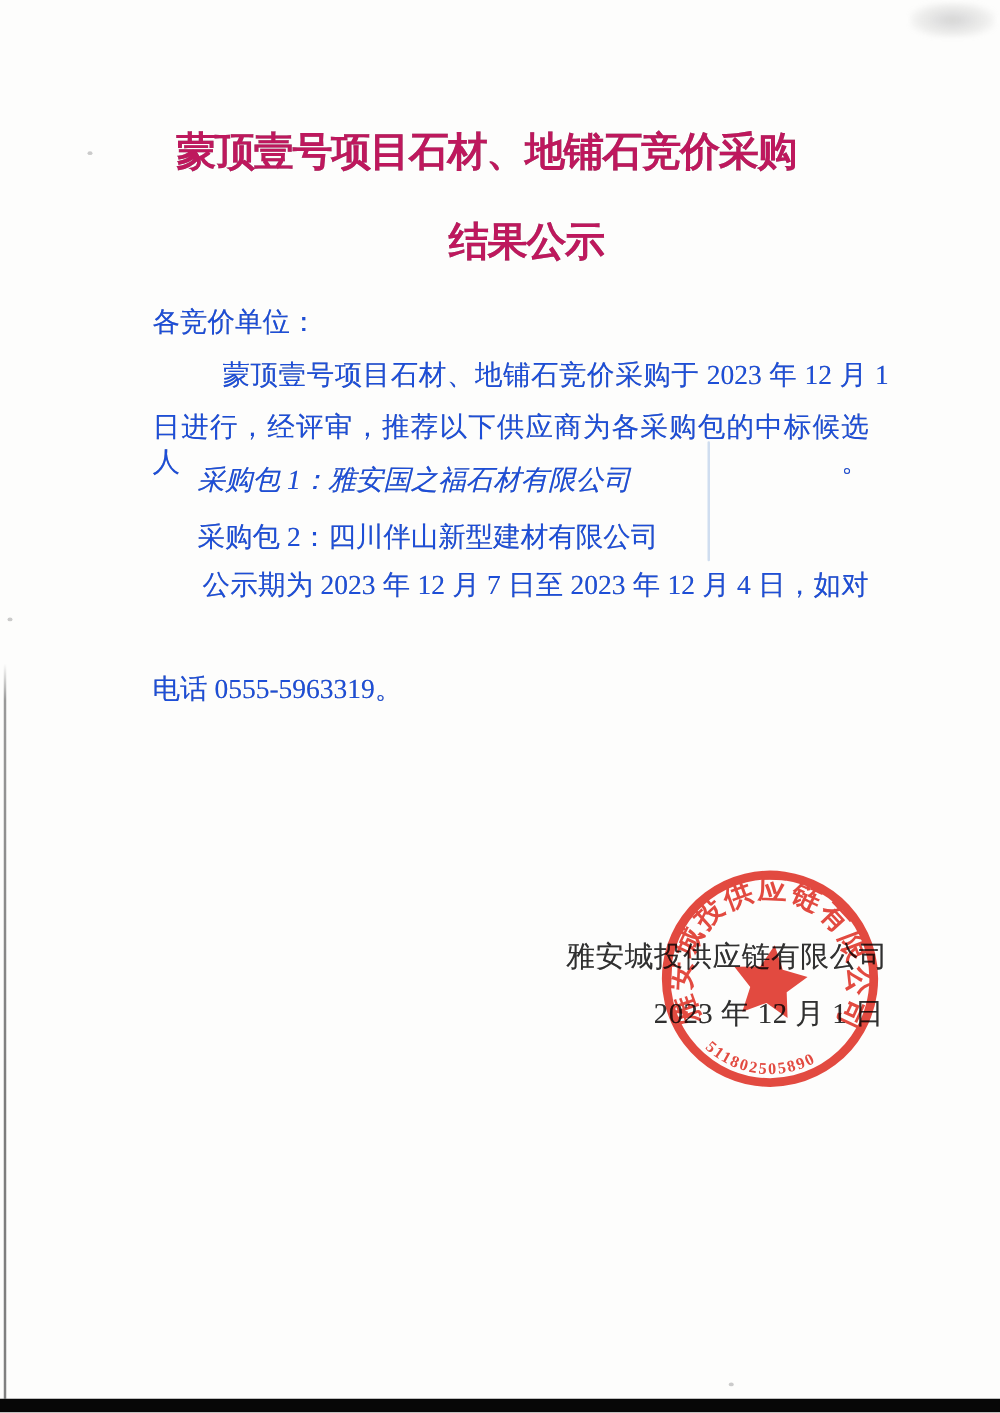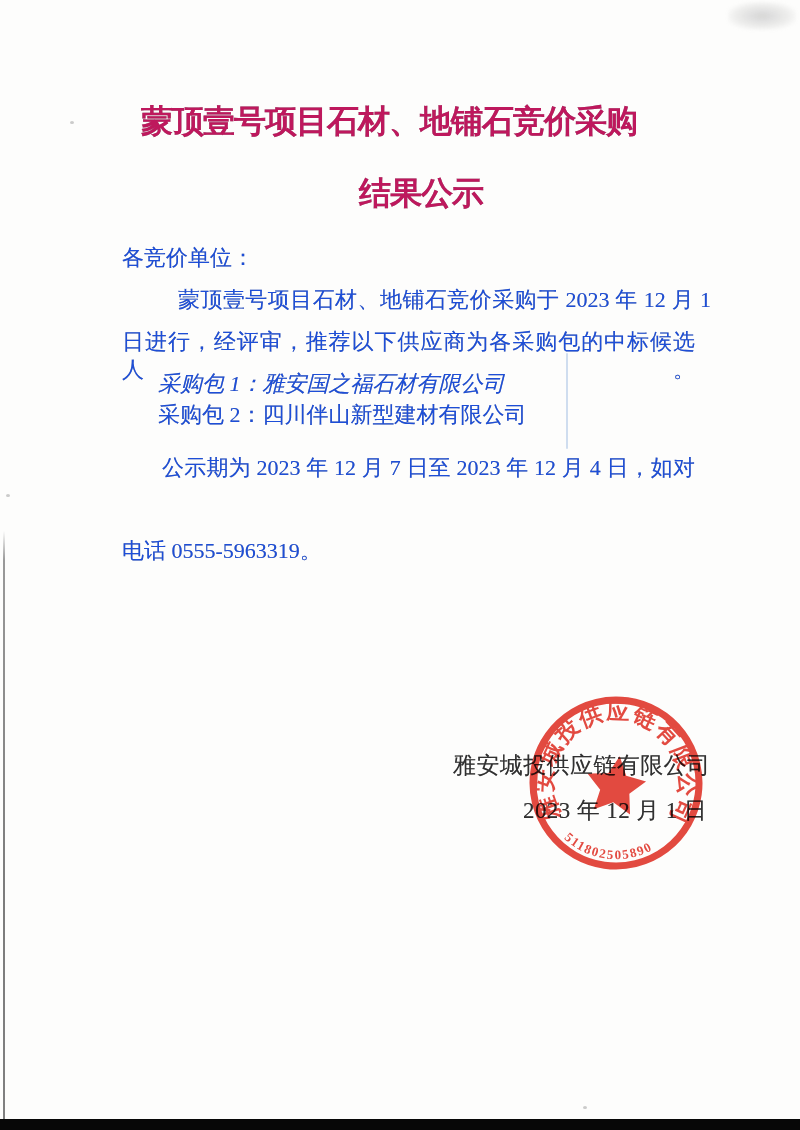--- a/index.html
+++ b/index.html
@@ -115,21 +115,21 @@
 <div id="page">
 
   <div class="abs title-line" style="top:100px;">蒙顶壹号项目石材、地铺石竞价采购</div>
   <div class="abs title-line" style="top:172px;margin-left:32px;">结果公示</div>
 
   <div class="abs body-line" style="left:122px; top:244px;">各竞价单位：</div>
 
   <div class="abs body-line justified" style="left:162px; top:286px; width:533px;margin-left:16px;">蒙顶壹号项目石材、地铺石竞价采购于 2023 年 12 月 1</div>
   <div class="abs body-line justified" style="left:122px; top:328px; width:573px;">日进行，经评审，推荐以下供应商为各采购包的中标候选人。</div>
   <div class="abs body-line" style="left:158px; top:370px;font-style:italic;">采购包 1：雅安国之福石材有限公司</div>
-  <div class="abs body-line" style="left:158px; top:401px;">采购包 2：四川伴山新型建材有限公司</div>
+  <div class="abs body-line" style="left:158px; top:416px;">采购包 2：四川伴山新型建材有限公司</div>
   <div class="abs body-line justified" style="left:162px; top:454px; width:533px;">公示期为 2023 年 12 月 7 日至 2023 年 12 月 4 日，如对</div>
   <div class="abs body-line" style="left:122px; top:537px;">电话 0555-5963319。</div>
 
   <div class="abs sig-line" style="left:453px; top:751px;">雅安城投供应链有限公司</div>
   <div class="abs sig-line" style="left:523px; top:796px;">2023 年 12 月 1 日</div>
 
   <svg id="seal" class="abs" viewBox="0 0 220 220">
     <g transform="translate(110,110) rotate(8)" color="#e23a30">
 
       <circle cx="0" cy="0" r="83" fill="none" stroke="currentColor" stroke-width="7"></circle>

